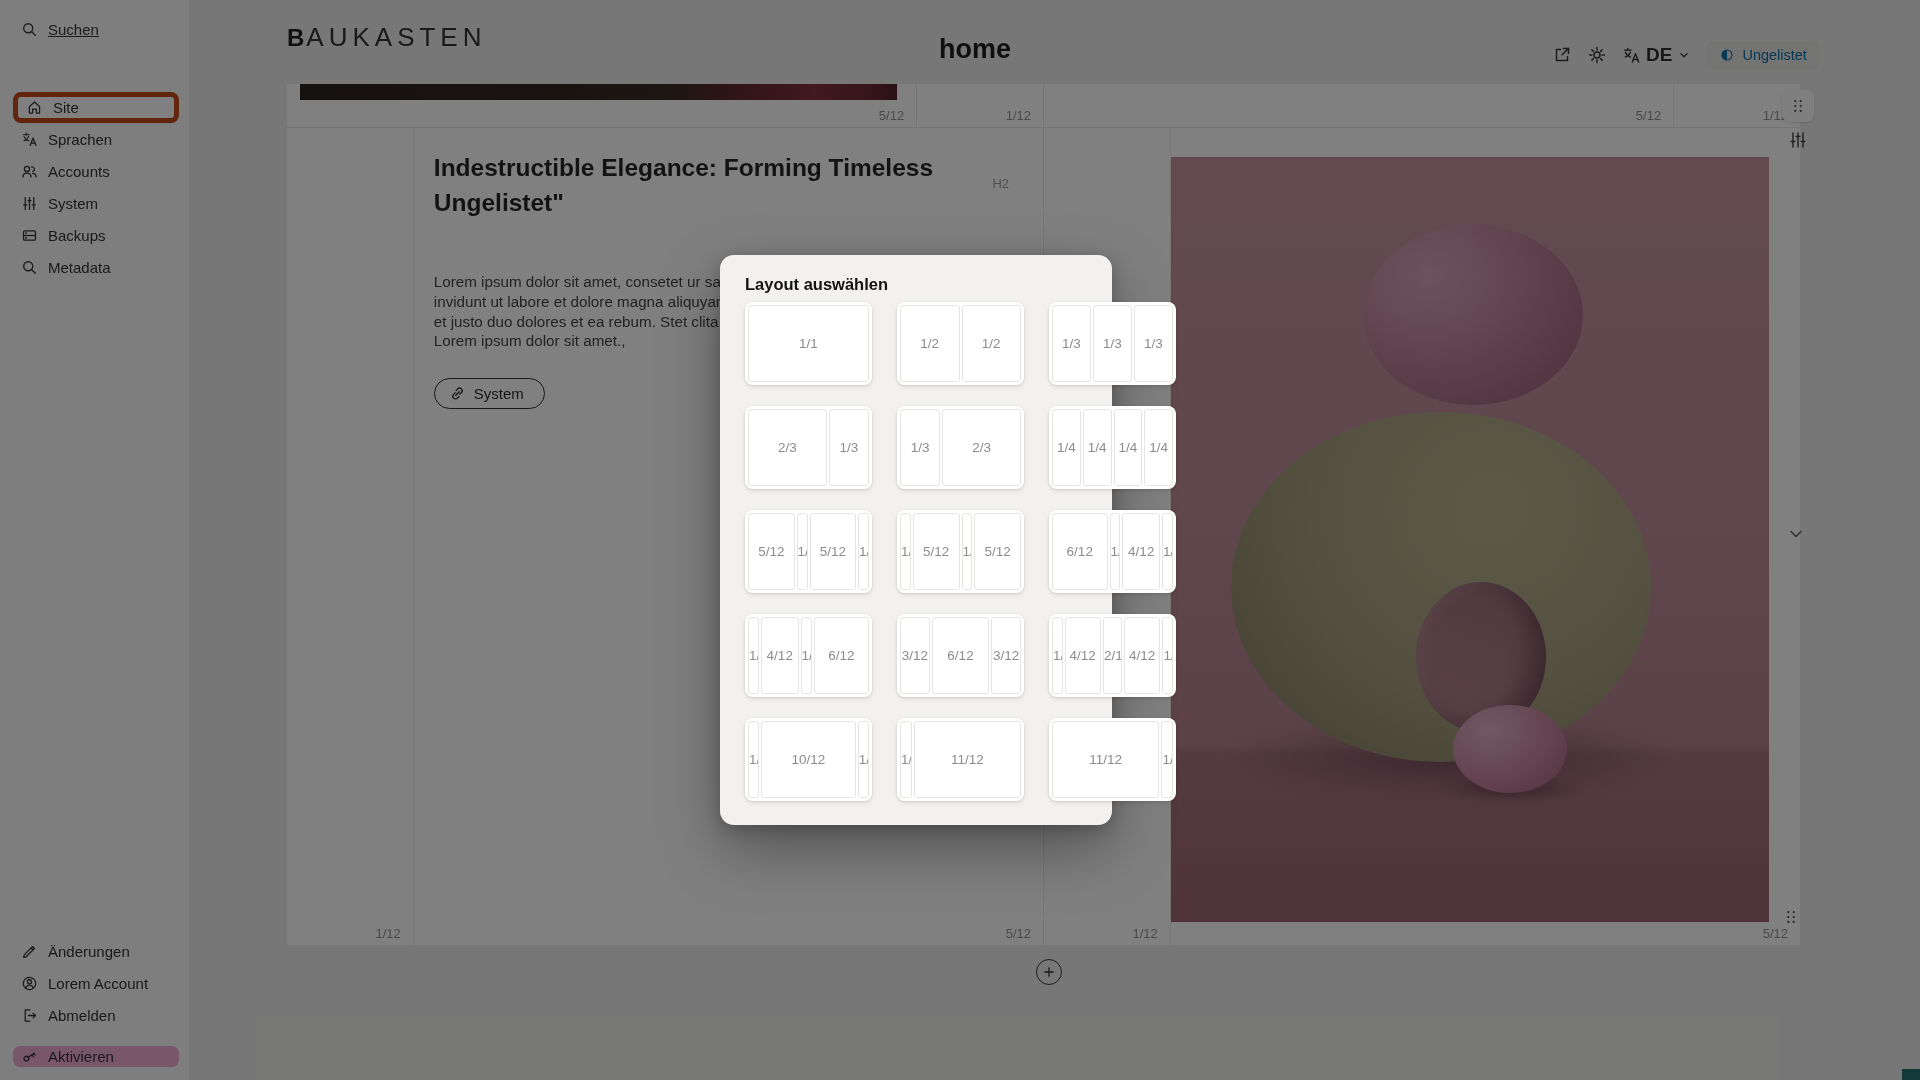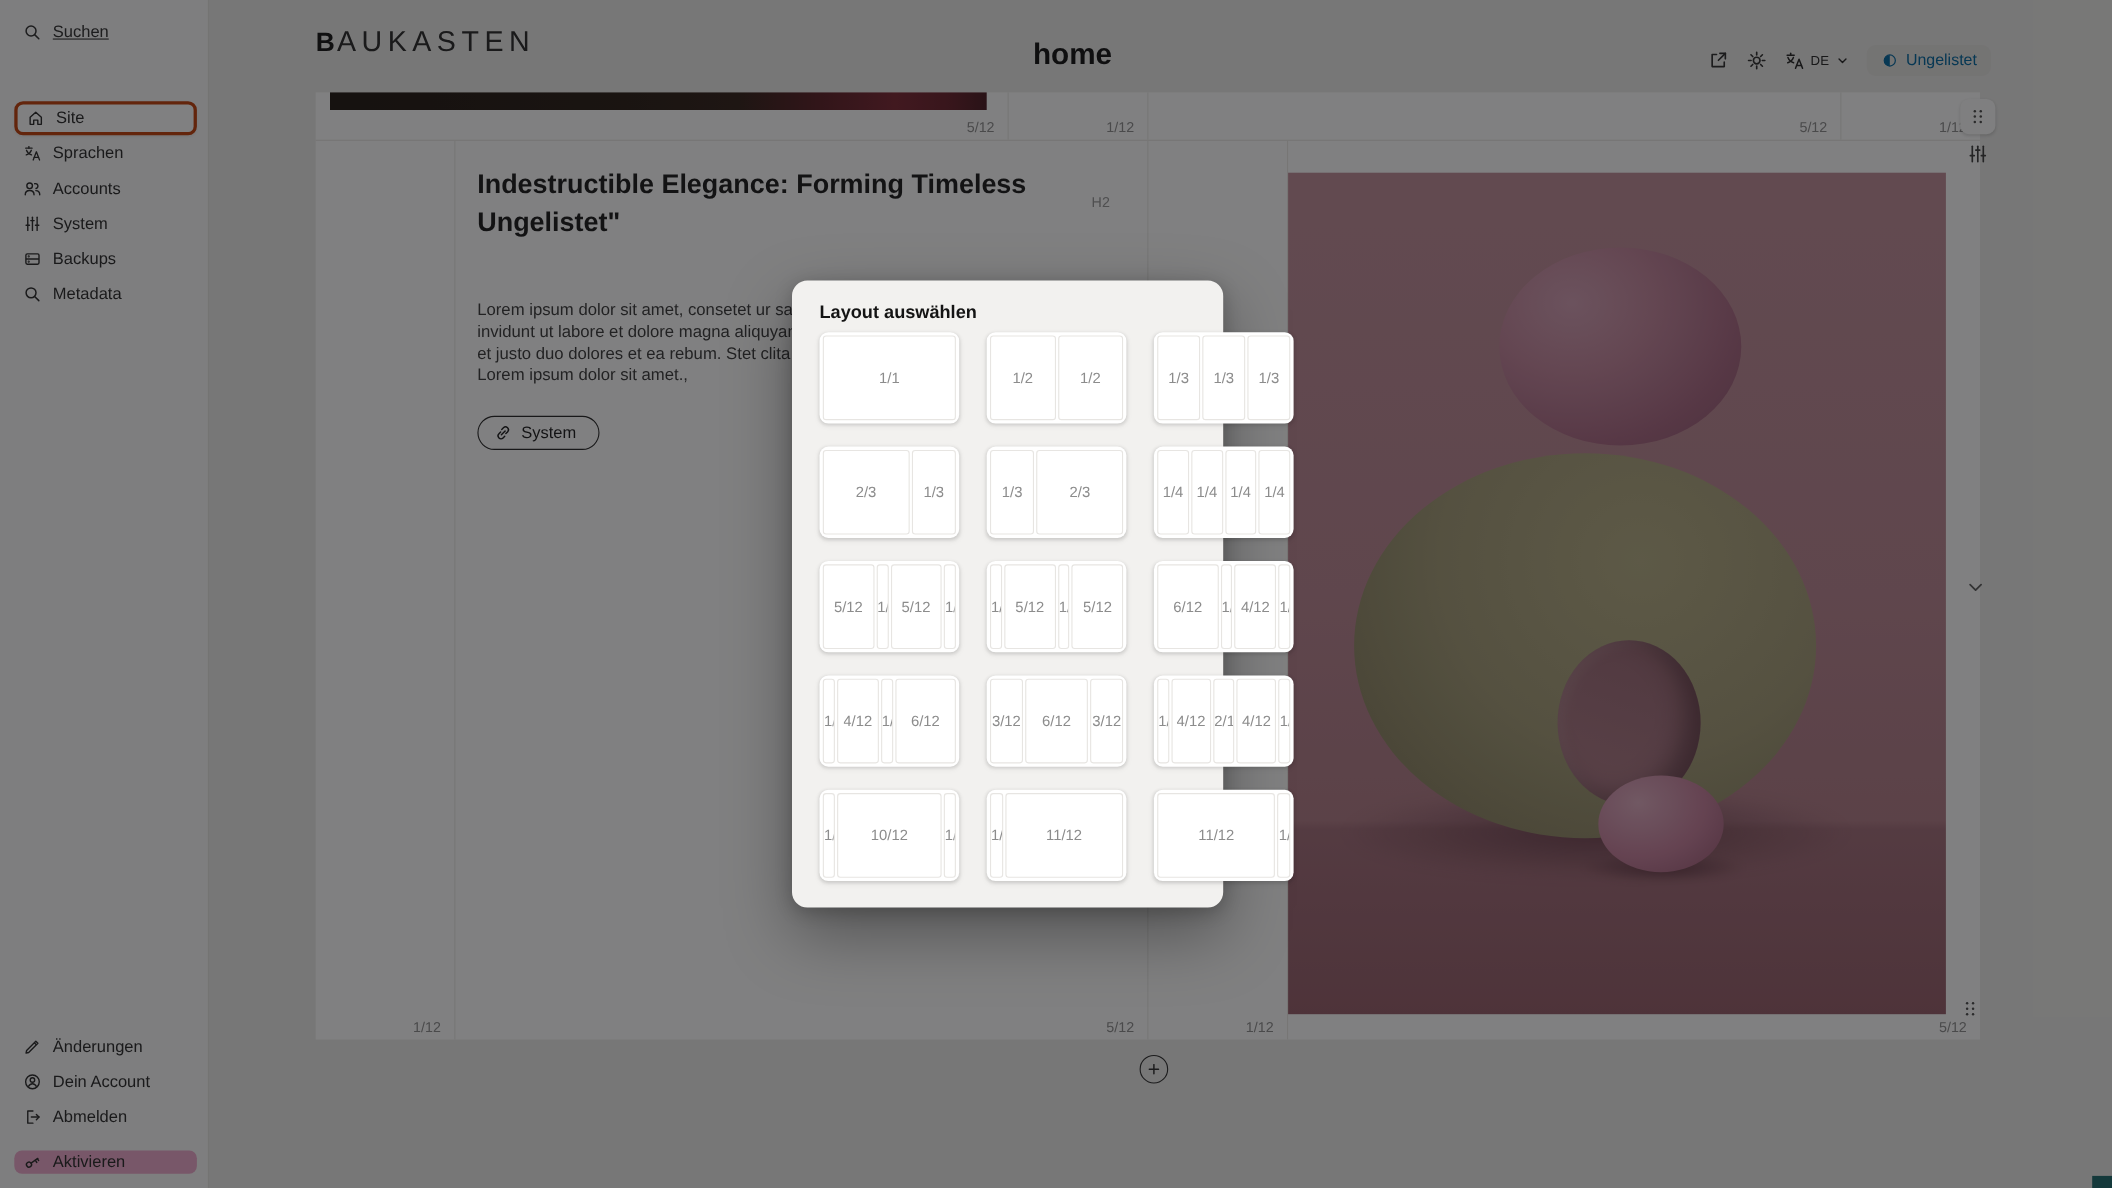--- a/index.html
+++ b/index.html
@@ -11,35 +11,35 @@
   .sidebar { position:absolute; left:0; top:0; width:190px; height:1080px; background:#fafafa;
              border-right:1px solid #e7e5e2; z-index:2; }
   .search-row { position:absolute; left:13px; top:14px; width:166px; height:30px; display:flex;
                 align-items:center; gap:10px; padding:0 8px; border-radius:8px; color:#303030;
                 cursor:pointer;text-decoration:underline; }
   .search-row span { font-size:15px; }
   .nav-list { position:absolute; left:13px; top:92px; width:166px; }
   .nav-item { height:31px; display:flex; align-items:center; gap:10px; padding:0 8px; border-radius:8px;
               color:#2b2b2b; margin-bottom:1px; cursor:pointer; }
   .nav-item .nav-label { font-size:15px; }
-  .nav-item.active { background:#ffffff; border:3px solid #c2410c; box-shadow:0 1px 2px rgba(0,0,0,.05); }
+  .nav-item.active { background:#ffffff; border:5px solid #c2410c; box-shadow:0 1px 2px rgba(0,0,0,.05); }
   .sidebar-footer { position:absolute; left:13px; bottom:12px; width:166px; }
   .sidebar-footer .nav-item.highlight { margin-top:15px; height:21px; border-radius:7px; }
 
   
   .main { position:absolute; left:190px; top:0; width:1730px; height:1080px; }
   .logo { position:absolute; left:97px; top:22px; display:flex; align-items:baseline; color:#161616; }
   .logo-mark { font-size:24px; font-weight:900; letter-spacing:2px; }
   .logo-rest { font-size:26px; font-weight:300; letter-spacing:5px; color:#2a2a2a; }
   .page-title { position:absolute; left:785px; top:34px; transform:translateX(-50%); font-size:27px;
                 font-weight:700; color:#141414; }
   .hdr-controls { position:absolute; left:1362px; top:41px; height:28px; display:flex; align-items:center; gap:15px; }
   .hdr-icon-btn { color:#2e2e2e; cursor:pointer; display:flex; align-items:center; }
   .lang-btn { display:flex; align-items:center; gap:5px; color:#262626; cursor:pointer; }
-  .lang-btn .lang-label { font-size:12px; font-weight:400; }
+  .lang-btn .lang-label { font-size:19px; font-weight:700; }
   .status-badge { height:28px; display:flex; align-items:center; gap:7px; background:#e7e5e2;
                   border-radius:8px; padding:0 13px; color:#0369a1; cursor:pointer; }
   .status-badge span { font-size:14.5px; }
 
   
   .canvas { position:absolute; left:97px; top:84px; width:1513px; height:861px; background:#ffffff;
             display:flex; flex-direction:column; }
   .crow { display:flex; width:100%; }
   .crow-top { height:44px; border-bottom:1px solid #e8e6e3; }
   .crow-main { height:817px; }
@@ -289,21 +289,21 @@
       <div class="nav-item">
     <svg class="ic" width="17" height="17">
           <use href="#i-pencil"></use>
         </svg>
     <span class="nav-label">Änderungen</span>
   </div>
       <div class="nav-item">
     <svg class="ic" width="17" height="17">
           <use href="#i-user-circle"></use>
         </svg>
-    <span class="nav-label">Dein Account</span>
+    <span class="nav-label">Lorem Account</span>
   </div>
       <div class="nav-item">
     <svg class="ic" width="17" height="17">
           <use href="#i-signout"></use>
         </svg>
     <span class="nav-label">Abmelden</span>
   </div>
       <div class="nav-item highlight" style="background: rgb(239, 169, 204);">
     <svg class="ic" width="17" height="17">
           <use href="#i-key"></use>

